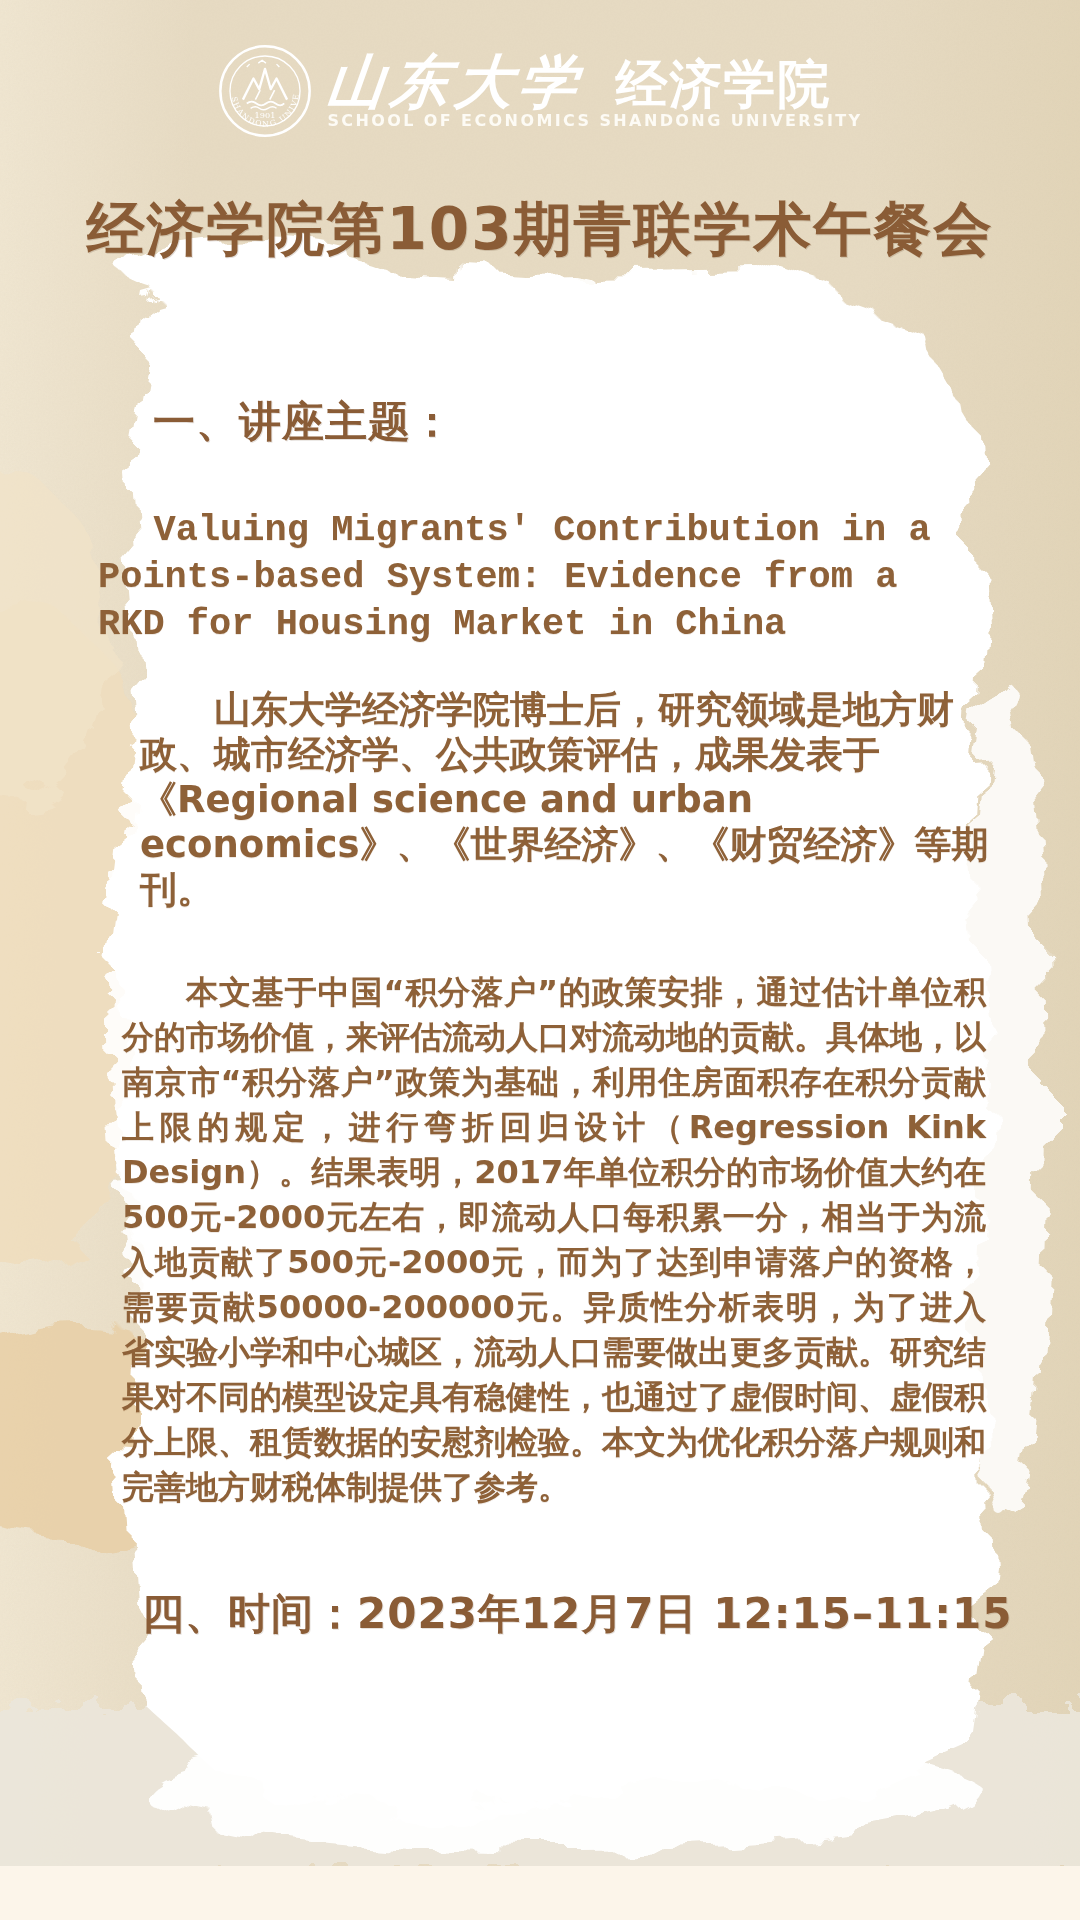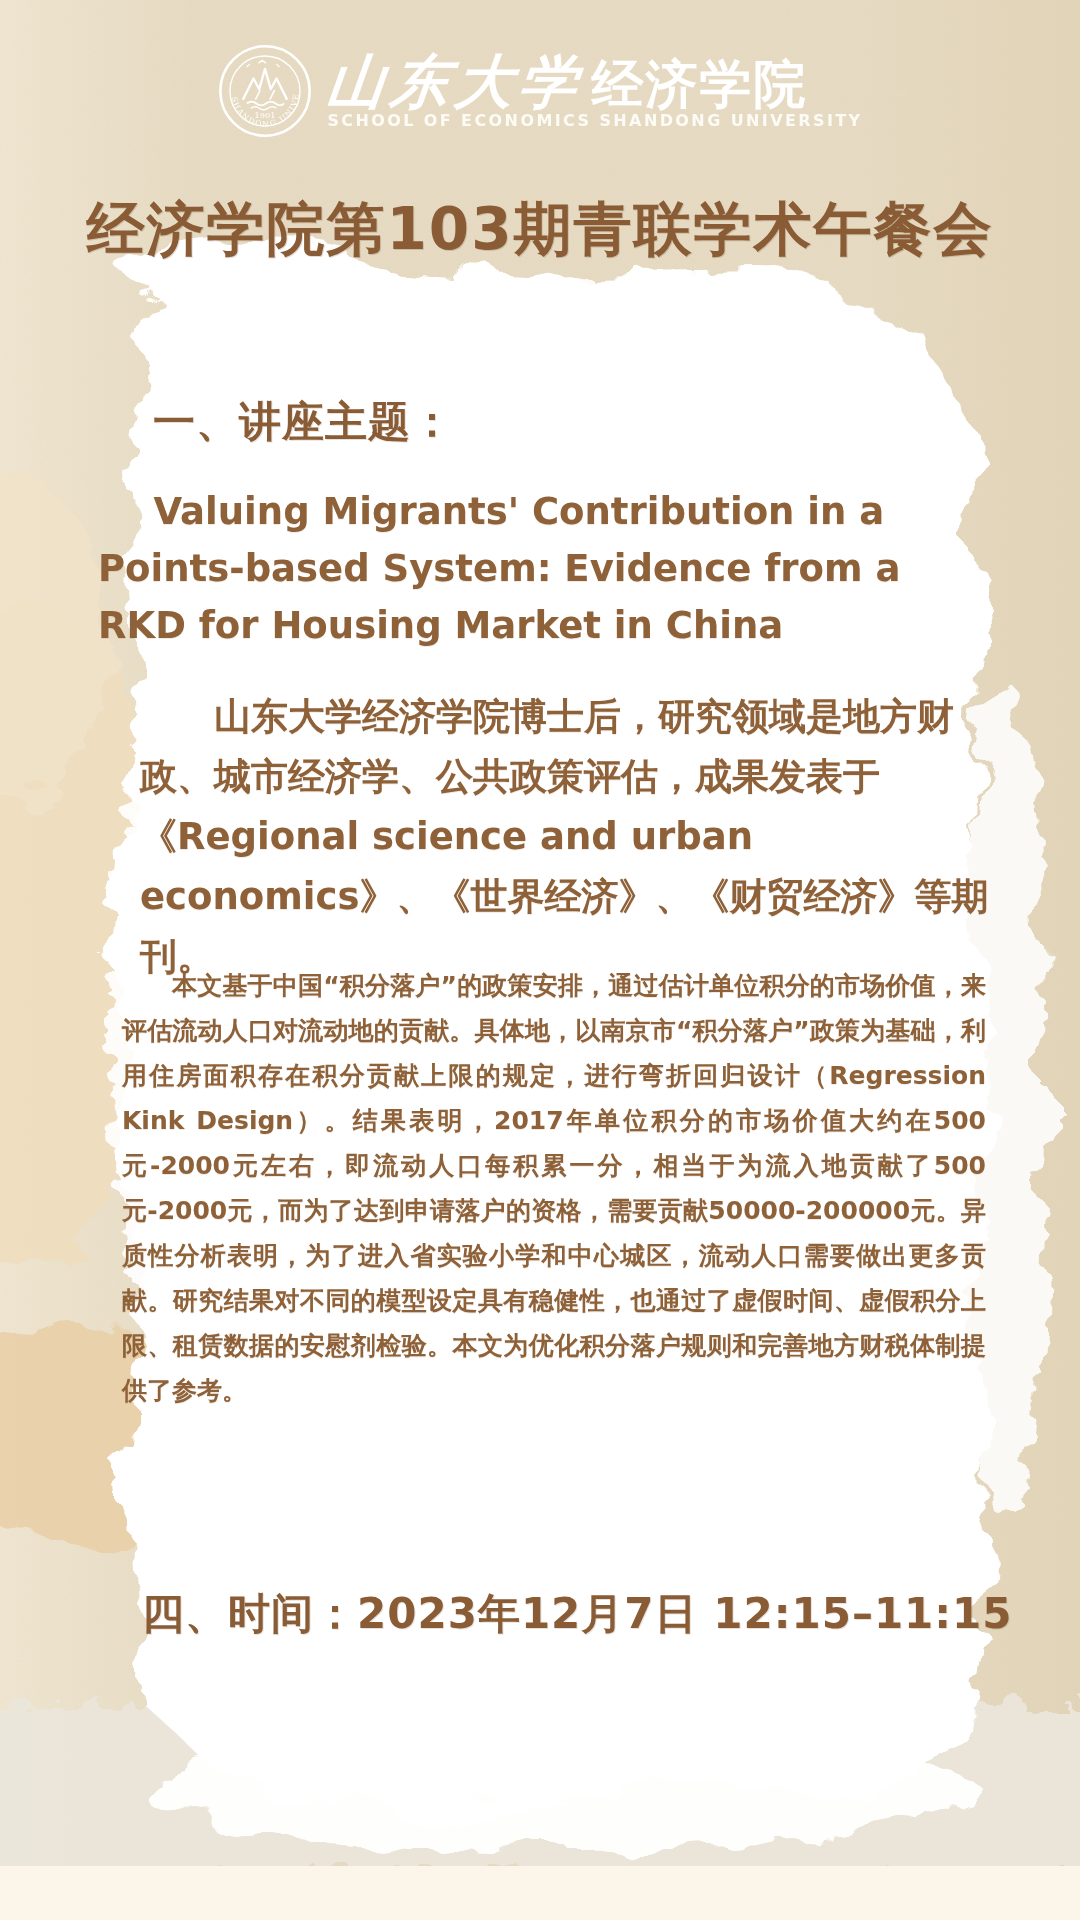--- a/index.html
+++ b/index.html
@@ -17,21 +17,21 @@
     display:flex;justify-content:center;align-items:center;gap:14px;
     color:#fff;
   }
   .seal{width:96px;height:96px;flex:0 0 auto;}
   .logo-text{display:flex;flex-direction:column;align-items:flex-start;}
   .logo-cn{display:flex;align-items:baseline;gap:8px;line-height:1;}
   .logo-cn .callig{
     font-size:58px;font-weight:700;font-style:italic;
     transform:skewX(-6deg);letter-spacing:6px;color:#fff;
   }
-  .logo-cn .dept{font-size:52px;font-weight:800;color:#fff;letter-spacing:2px;}
+  .logo-cn .dept{font-size:52px;font-weight:800;color:#fff;letter-spacing:2px;margin-left:24px;}
   .logo-en{
     font-size:16px;font-weight:600;letter-spacing:2.4px;
     color:#fdfbf5;white-space:nowrap;
   }
 
   .poster-title{
     position:absolute;top:152px;left:0;width:1080px;text-align:center;
     font-size:58px;font-weight:900;color:#8a5c36;letter-spacing:2px;
     text-shadow:1px 1px 0 rgba(90,55,25,.18);
   }
@@ -39,23 +39,23 @@
   .sec-heading{
     position:absolute;left:142px;right:80px;
     font-size:42px;font-weight:900;color:#8a5c36;line-height:1.15;
     letter-spacing:1px;text-shadow:1px 1px 0 rgba(90,55,25,.15);
     white-space:nowrap;
   }
   .body-text{
     position:absolute;color:#8e6138;font-weight:700;
     text-shadow:0 1px 0 rgba(120,80,45,.12);
   }
-  #topic-body{top:446px;left:98px;right:96px;font-size:37px;line-height:57px;text-indent:1.5em;}
-  #speaker-bio{top:650px;left:140px;right:86px;font-size:37px;line-height:60px;text-indent:2em;}
-  #abstract-body{top:938px;left:122px;right:94px;font-size:25px;line-height:45px;text-indent:2em;text-align:justify;}
+  #topic-body{top:470px;left:98px;right:96px;font-size:37px;line-height:47px;text-indent:1.5em;font-family:Liberation Mono, monospace;}
+  #speaker-bio{top:650px;left:140px;right:86px;font-size:37px;line-height:45px;text-indent:2em;}
+  #abstract-body{top:938px;left:122px;right:94px;font-size:32px;line-height:45px;text-indent:2em;text-align:justify;}
   #sec1-heading{top:398px;margin-left:11px;}
   #sec2-heading{top:598px;}
   #sec3-heading{top:883px;}
   #sec4-heading{top:1590px;}
   #sec5-heading{top:1688px;}
 
   .bottom-strip{
     position:absolute;left:0;top:1866px;width:1080px;height:54px;
     background:#fcf5ea;z-index:3;
   }

